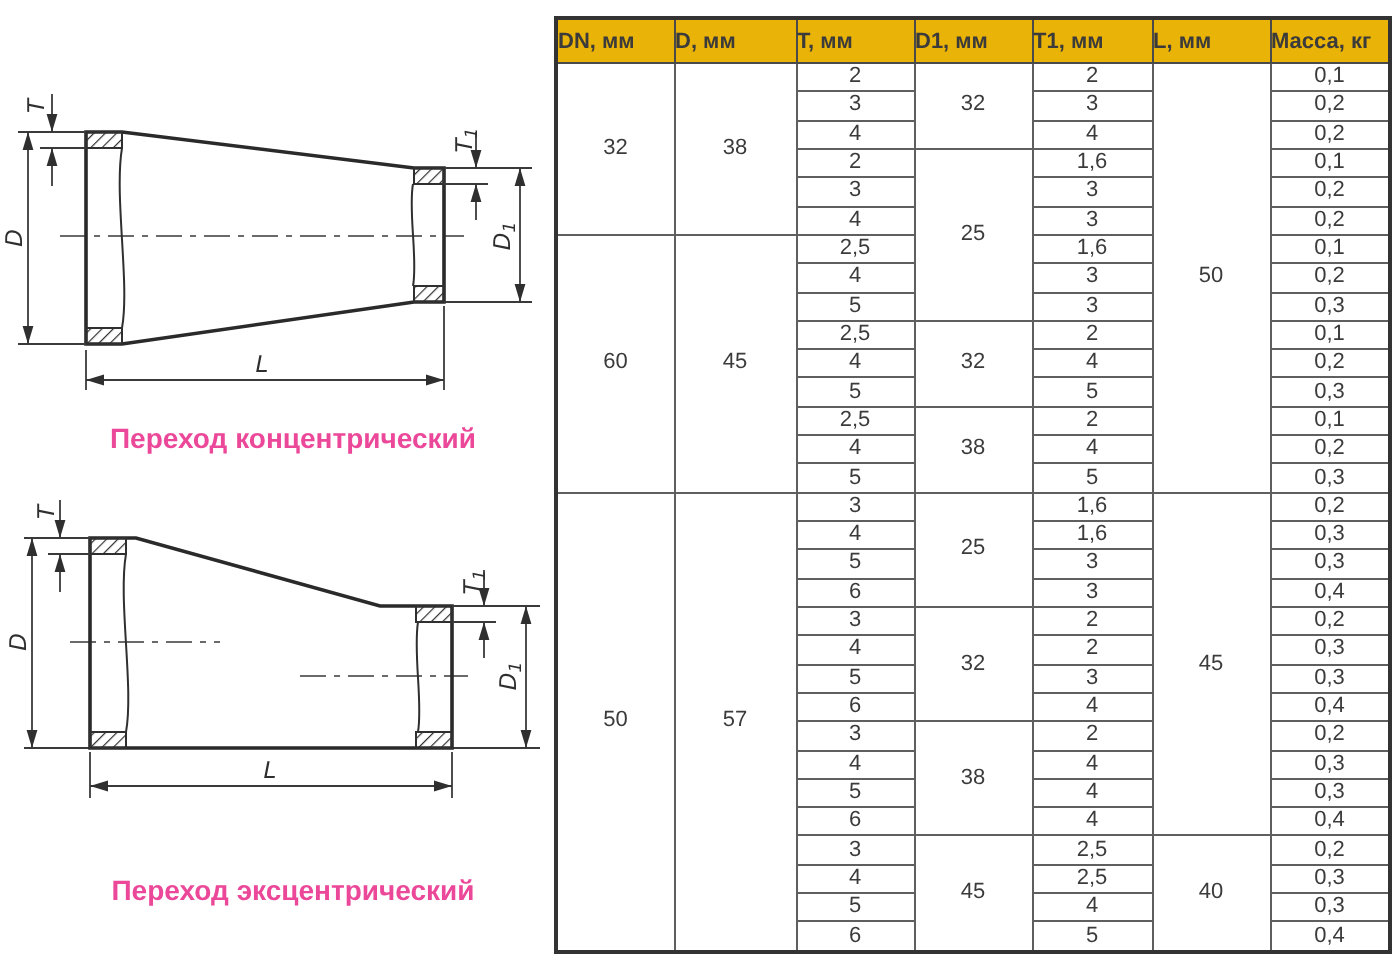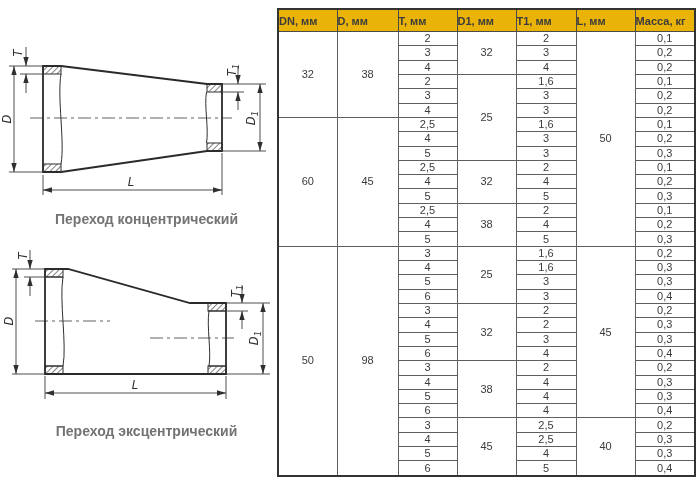--- a/index.html
+++ b/index.html
@@ -1,23 +1,23 @@
 <!DOCTYPE html>
 <html><head>
 <meta charset="utf-8">
 <style>
   html,body{margin:0;padding:0;background:#fff;}
   .stage{position:relative;width:700px;height:484px;background:#fff;overflow:hidden;
          font-family:"Liberation Sans",sans-serif;}
   .left-pane{position:absolute;left:0;top:0;width:277px;height:484px;}
   .drawing-svg{position:absolute;left:0;top:0;}
   .caption{position:absolute;left:8px;width:277px;text-align:center;
-           font-size:14px;font-weight:600;color:#737373;}
+           font-size:14px;font-weight:600;color:#ec4899;}
   .caption-1{top:211px;}
-  .caption-2{top:423px;}
+  .caption-2{top:437px;}
   .dim-text{font:italic 11.5px "DejaVu Sans",sans-serif;fill:#2f2f2f;text-anchor:middle;}
   .dim-sub{font-size:8.5px;}
   .heavy{stroke:#2a2a2a;stroke-width:1.8;fill:none;stroke-linejoin:miter;}
   .mid{stroke:#2f2f2f;stroke-width:1;fill:none;}
   .thin{stroke:#3a3a3a;stroke-width:0.9;fill:none;}
   .cl{stroke:#3a3a3a;stroke-width:0.8;fill:none;stroke-dasharray:13 4 3 4;}
   .hatched{fill:url(#hatch);stroke:#2f2f2f;stroke-width:1;}
   table.dims{position:absolute;left:277px;top:8px;width:417px;height:469px;
              border-collapse:collapse;table-layout:fixed;
              border:2px solid #333;}
@@ -230,21 +230,21 @@
           <td>4</td>
           <td>0,2</td>
         </tr>
         <tr>
           <td>5</td>
           <td>5</td>
           <td>0,3</td>
         </tr>
         <tr>
           <td rowspan="16">50</td>
-          <td rowspan="16">98</td>
+          <td rowspan="16">57</td>
           <td>3</td>
           <td rowspan="4">25</td>
           <td>1,6</td>
           <td rowspan="12">45</td>
           <td>0,2</td>
         </tr>
         <tr>
           <td>4</td>
           <td>1,6</td>
           <td>0,3</td>

